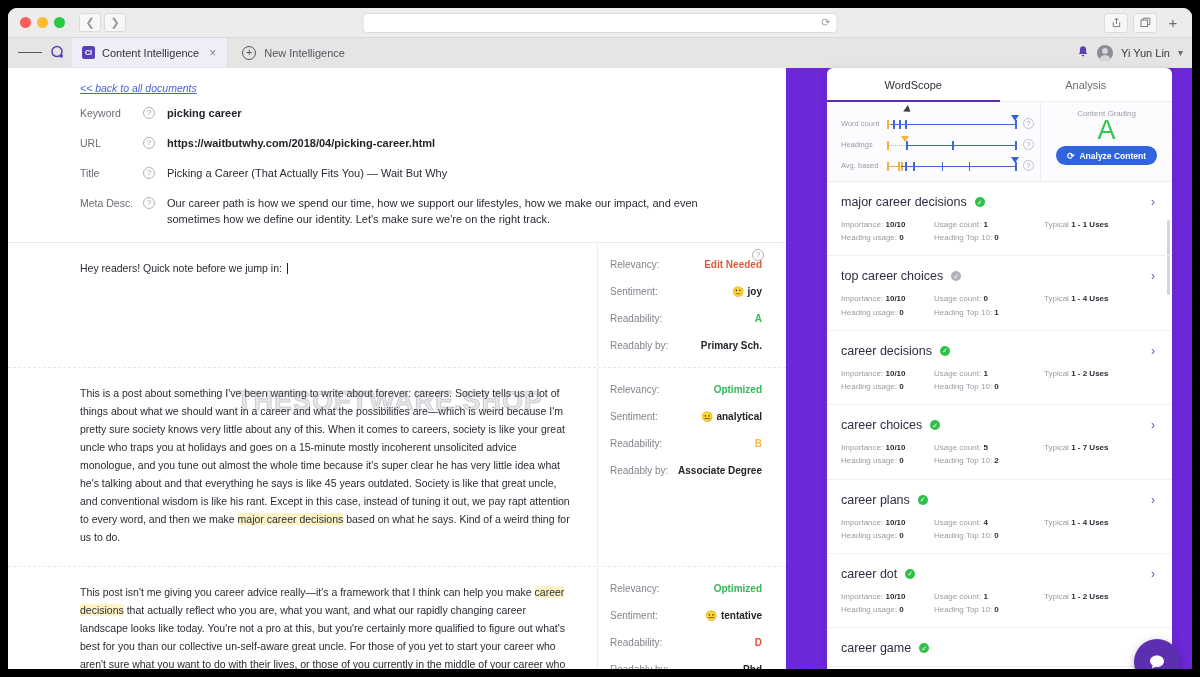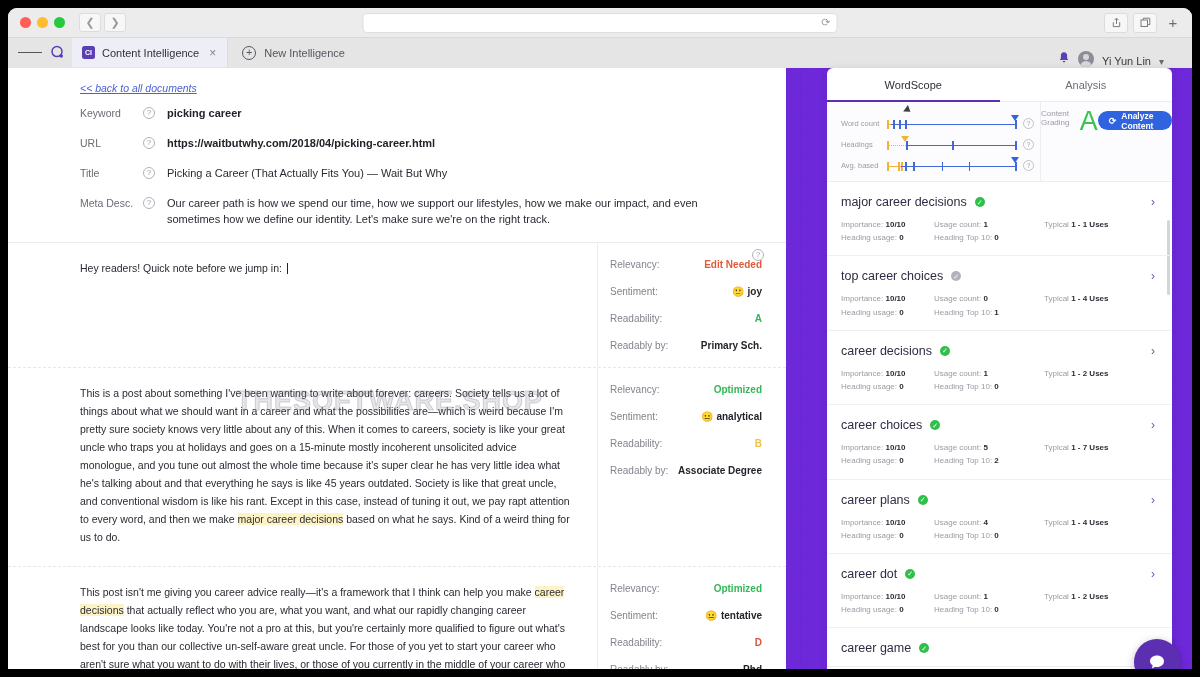--- a/index.html
+++ b/index.html
@@ -91,22 +91,22 @@
     display: flex; align-items: center; gap: 8px;
     padding: 0 14px; font-size: 11px; color: #55555f;
   }
   .circplus {
     width: 14px; height: 14px; border-radius: 50%;
     border: 1.3px solid #55555f; color: #55555f;
     font-size: 11px; line-height: 11px; text-align: center;
     display: flex; align-items: center; justify-content: center;
   }
   .tsright {
-    margin-left: auto; display: flex; align-items: flex-end;
-    gap: 8px; padding-right: 28px;
+    margin-left: auto; display: flex; align-items: center;
+    gap: 8px; padding-right: 9px;
   }
   .bell { color: #5b3fb5; font-size: 13px; }
   .avatar {
     width: 16px; height: 16px; border-radius: 50%;
     background: #8d8d9a; overflow: hidden; position: relative;
   }
   .avatar::after {
     content: ''; position: absolute; left: 50%; top: 3px;
     transform: translateX(-50%);
     width: 6px; height: 6px; border-radius: 50%; background: #d6d6dd;
@@ -257,21 +257,21 @@
   .gmark.amber { border-top: 6px solid #f2b33d; }
   .ghelp {
     width: 11px; height: 11px; border-radius: 50%;
     border: 1px solid #c2c2ca; color: #a4a4ad;
     font-size: 7px; line-height: 9px; text-align: center;
     margin-left: 6px; flex: 0 0 11px;
   }
   .gradebox {
     width: 132px; flex: 0 0 132px;
     border-left: 1px solid #ececf1;
-    display: flex; align-items: flex-start;
+    display: flex; flex-direction: column; align-items: center;
     padding-top: 7px;
   }
   .gradelabel { font-size: 8px; color: #9a9aa4; }
   .gradeval {
     font-size: 27px; color: #37c44d; line-height: 1;
     margin-top: -1px; font-weight: 300;
   }
   .analyzebtn {
     margin-top: 2px; background: #2f63e0; color: #fff;
     border-radius: 13px; height: 19px; padding: 0 11px;

